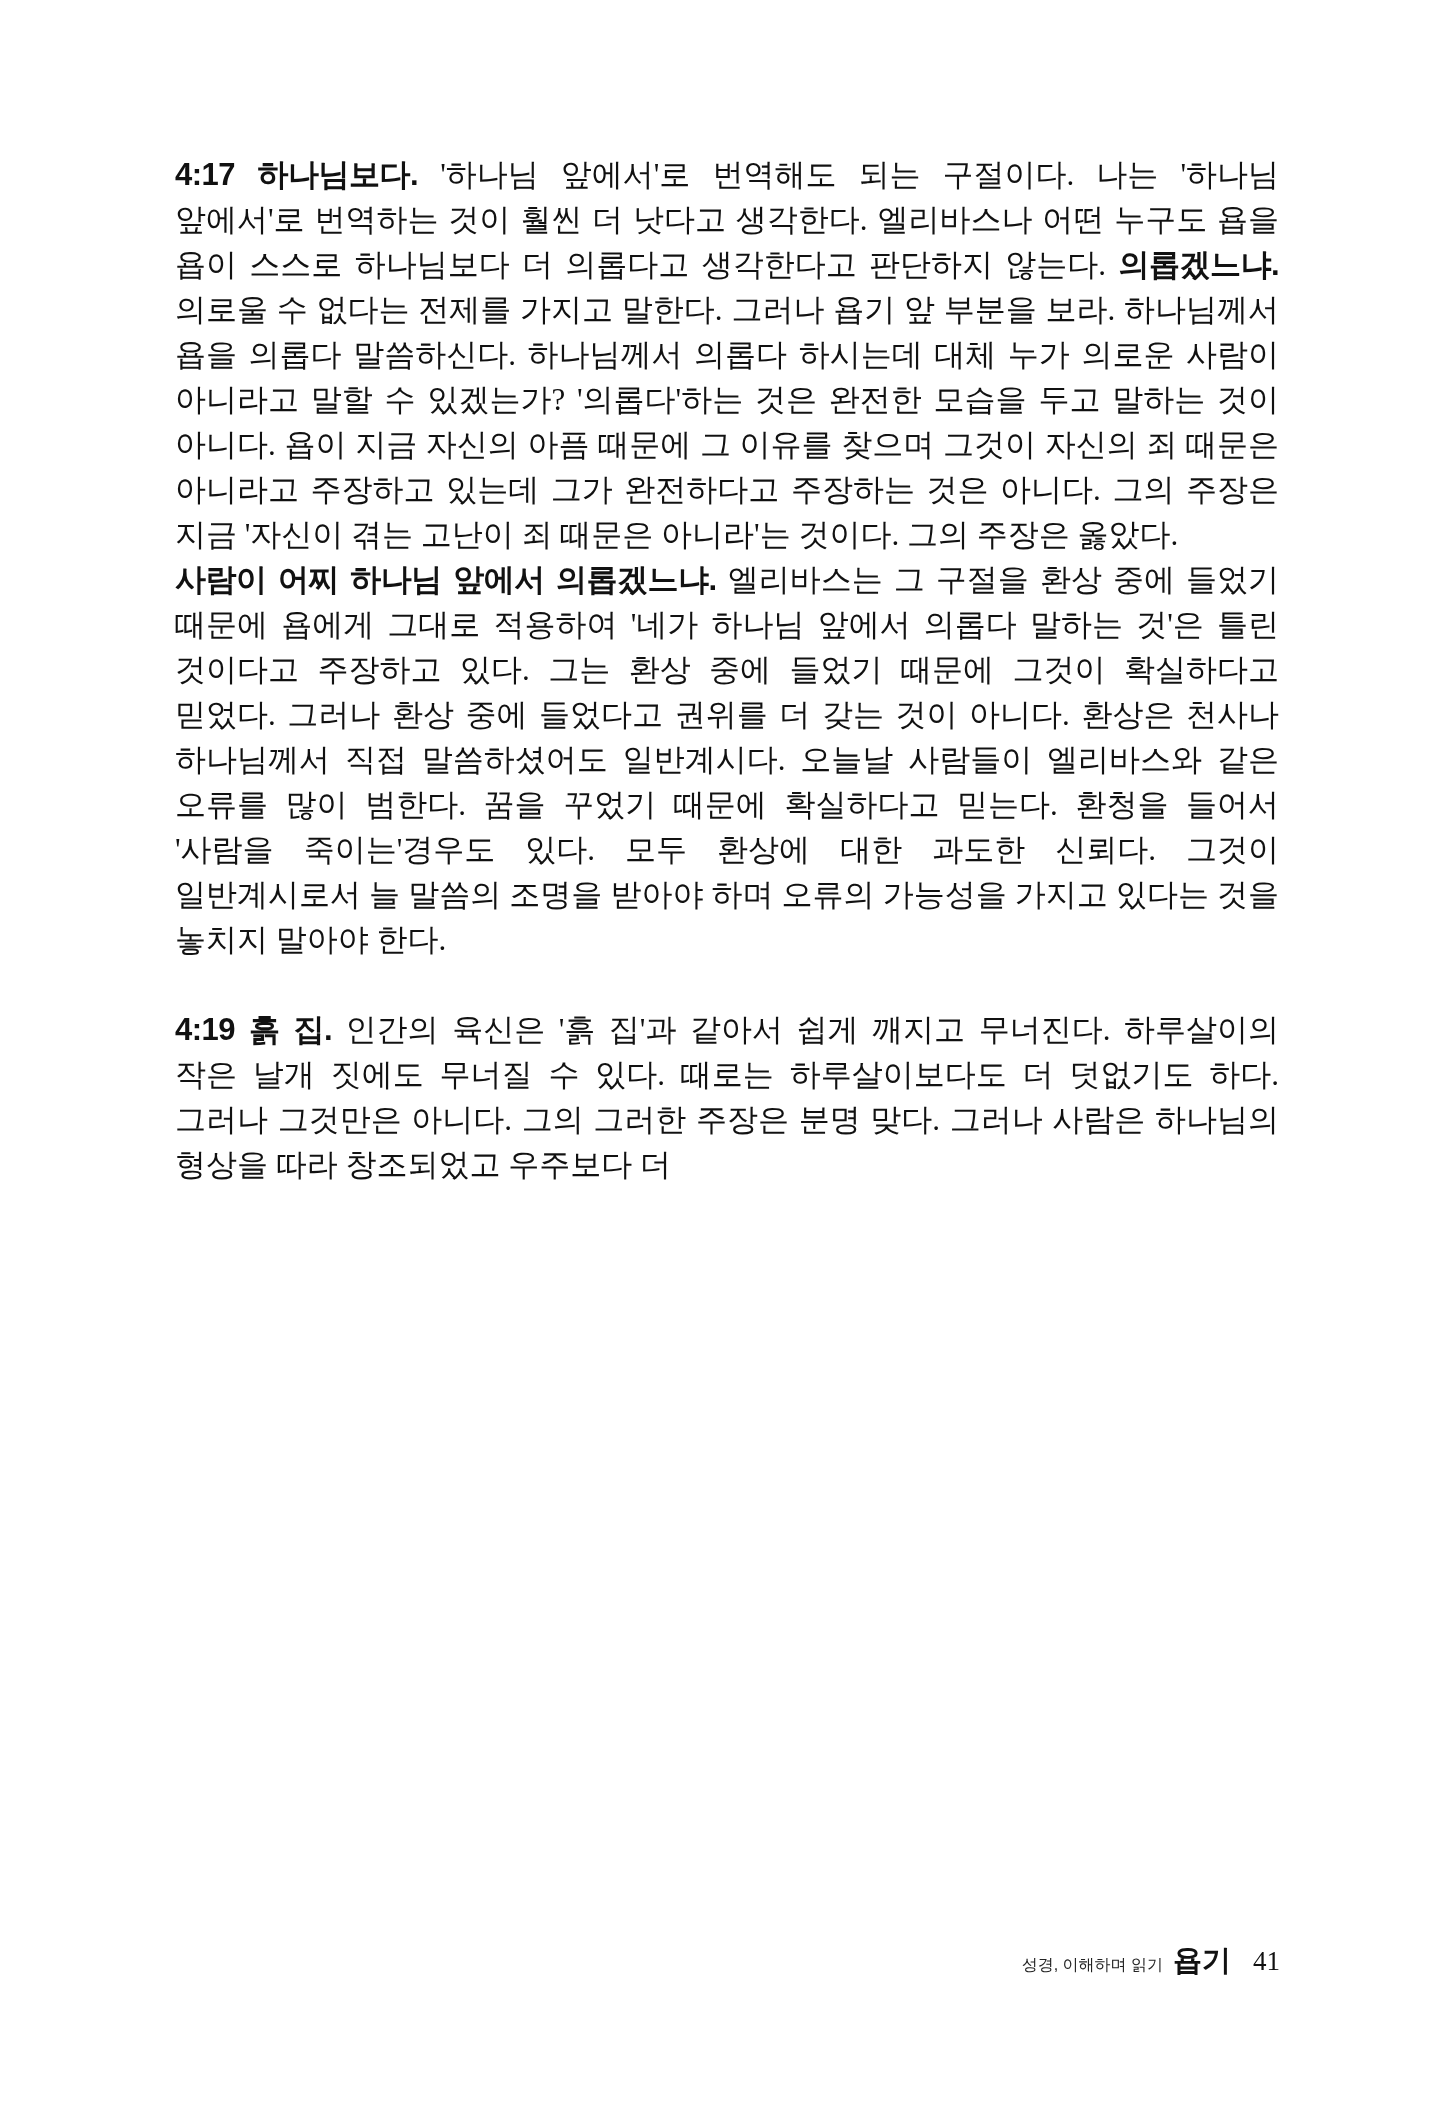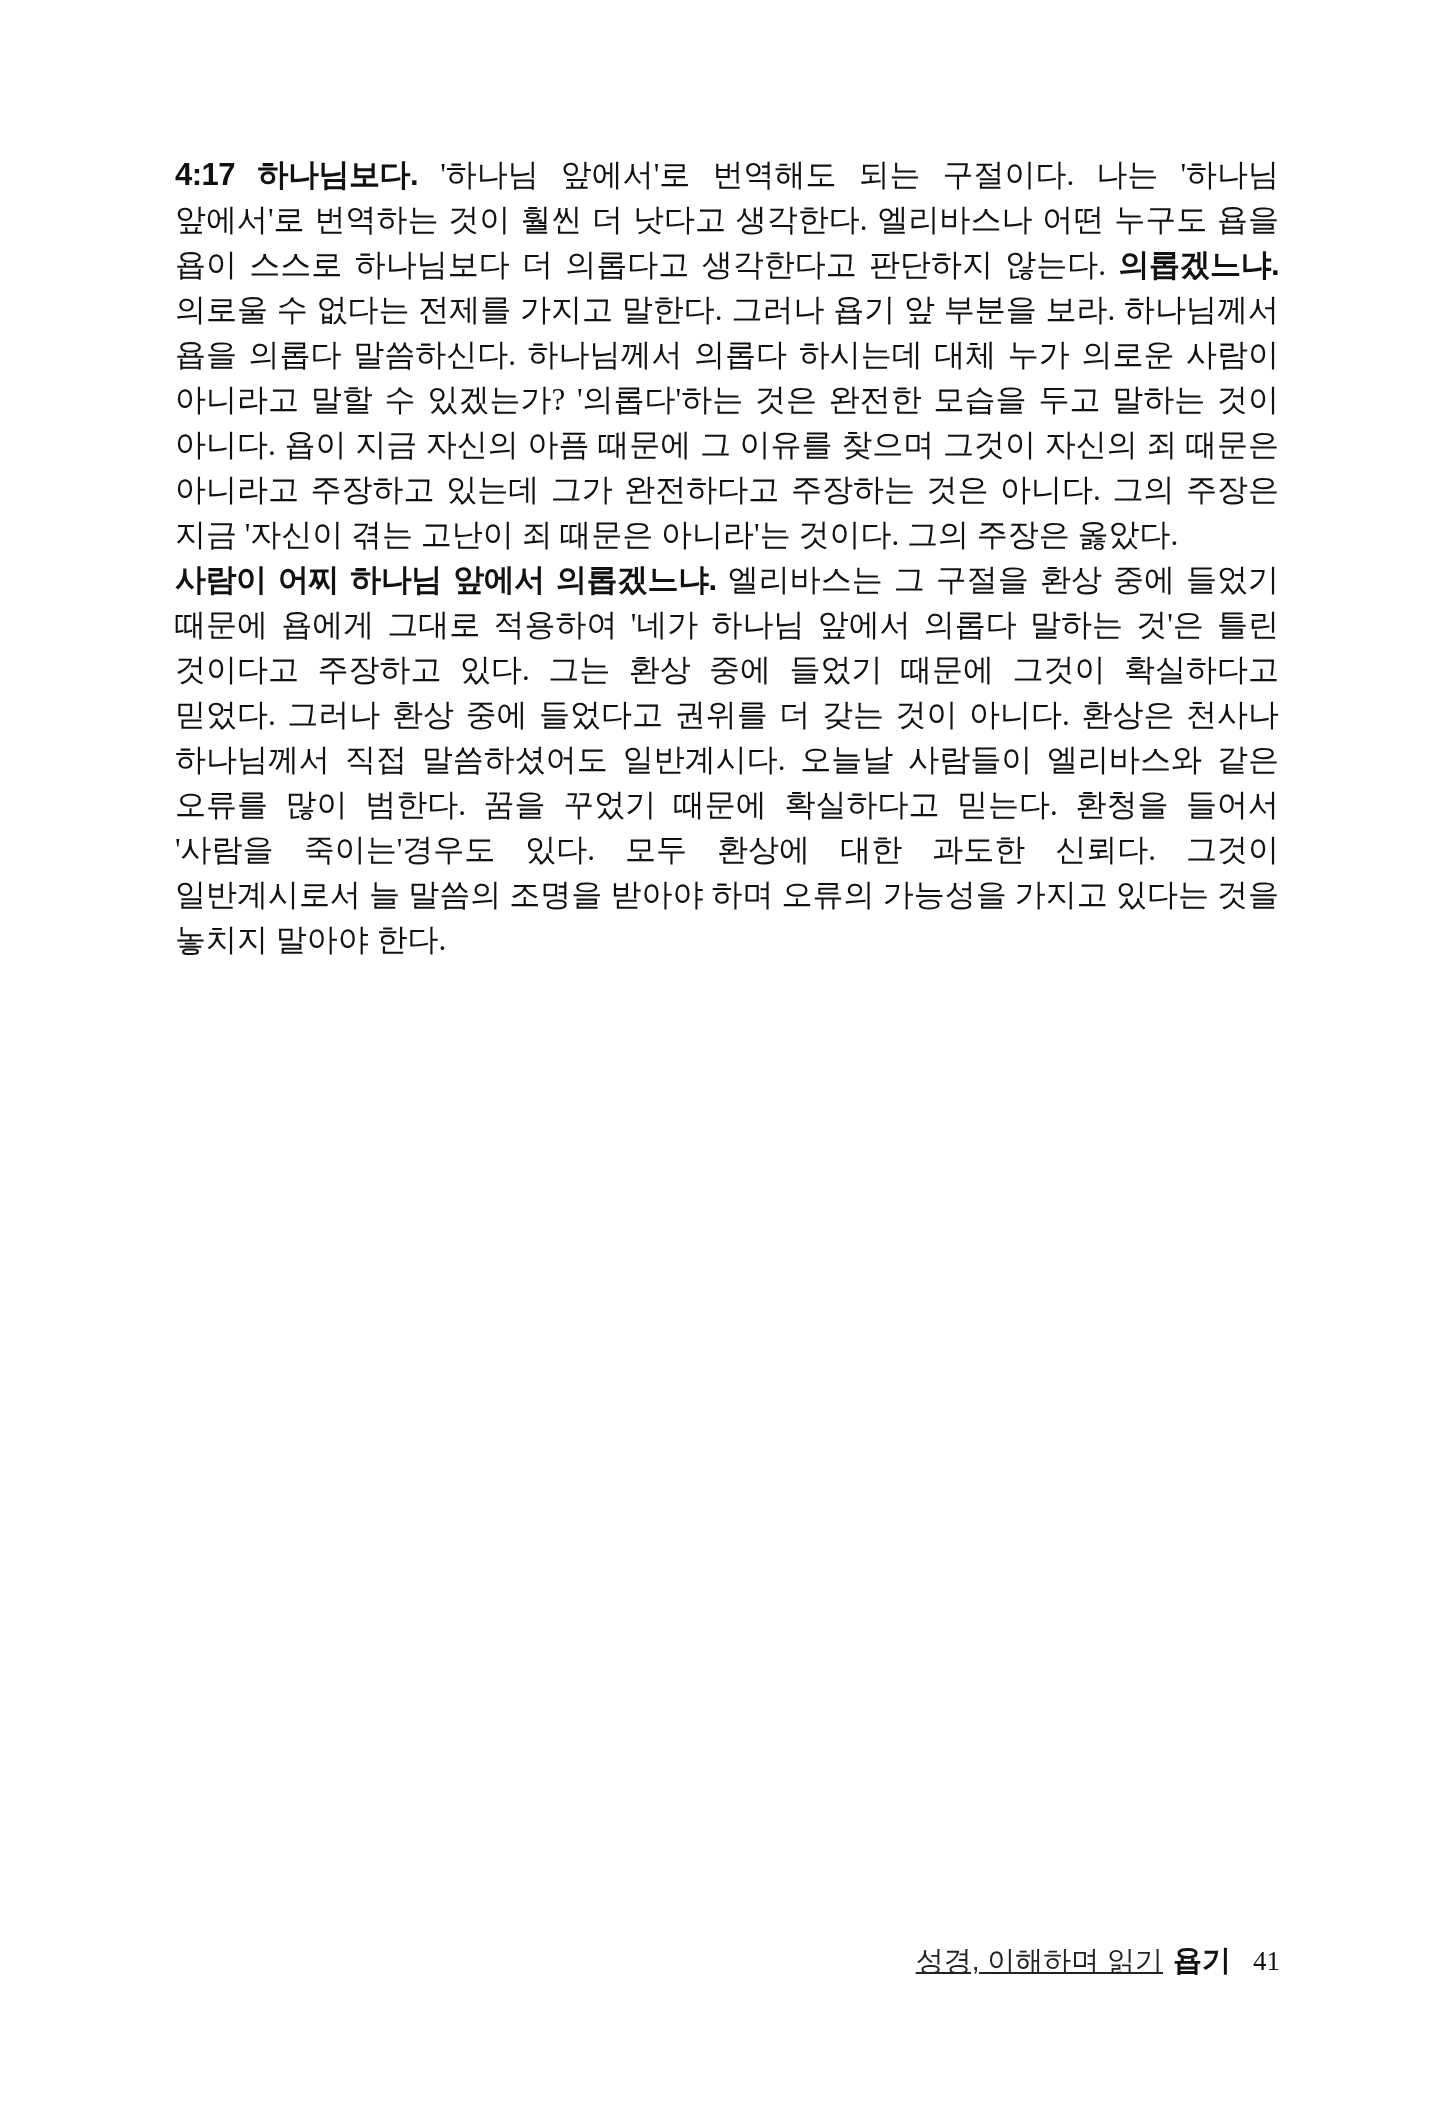--- a/index.html
+++ b/index.html
@@ -43,23 +43,22 @@
     position: absolute;
     right: 170px;
     top: 1903px;
     white-space: nowrap;
     display: flex;
     align-items: baseline;
     gap: 10px;
   }
   .footer .series {
     font-family: "Liberation Sans", "DejaVu Sans", sans-serif;
-    font-size: 28px;
+    font-size: 16px;
     color: #222222;
-    text-decoration: underline;
   }
   .footer .book {
     font-family: "Liberation Sans", "DejaVu Sans", sans-serif;
     font-weight: 700;
     font-size: 29px;
     color: #111111;
     margin-top: 38px;
   }
   .footer .pagenum {
     font-size: 27px;
@@ -72,20 +71,21 @@
 
 <div class="page">
 
   <div class="content">
 
 
     <p class="para gap"><span class="seg-bold">4:17 하나님보다.</span><span> '하나님 앞에서'로 번역해도 되는 구절이다. 나는 '하나님 앞에서'로 번역하는 것이 훨씬 더 낫다고 생각한다. 엘리바스나 어떤 누구도 욥을 욥이 스스로 하나님보다 더 의롭다고 생각한다고 판단하지 않는다. </span><span class="seg-bold">의롭겠느냐.</span><span> 의로울 수 없다는 전제를 가지고 말한다. 그러나 욥기 앞 부분을 보라. 하나님께서 욥을 의롭다 말씀하신다. 하나님께서 의롭다 하시는데 대체 누가 의로운 사람이 아니라고 말할 수 있겠는가? '의롭다'하는 것은 완전한 모습을 두고 말하는 것이 아니다. 욥이 지금 자신의 아픔 때문에 그 이유를 찾으며 그것이 자신의 죄 때문은 아니라고 주장하고 있는데 그가 완전하다고 주장하는 것은 아니다. 그의 주장은 지금 '자신이 겪는 고난이 죄 때문은 아니라'는 것이다. 그의 주장은 옳았다.</span></p>
 
     <p class="para"><span class="seg-bold">사람이 어찌 하나님 앞에서 의롭겠느냐.</span><span> 엘리바스는 그 구절을 환상 중에 들었기 때문에 욥에게 그대로 적용하여 '네가 하나님 앞에서 의롭다 말하는 것'은 틀린 것이다고 주장하고 있다. 그는 환상 중에 들었기 때문에 그것이 확실하다고 믿었다. 그러나 환상 중에 들었다고 권위를 더 갖는 것이 아니다. 환상은 천사나 하나님께서 직접 말씀하셨어도 일반계시다. 오늘날 사람들이 엘리바스와 같은 오류를 많이 범한다. 꿈을 꾸었기 때문에 확실하다고 믿는다. 환청을 들어서 '사람을 죽이는'경우도 있다. 모두 환상에 대한 과도한 신뢰다. 그것이 일반계시로서 늘 말씀의 조명을 받아야 하며 오류의 가능성을 가지고 있다는 것을 놓치지 말아야 한다.</span></p>
 
+    <p class="para gap"><span class="seg-bold">4:19 흙 집.</span><span> 인간의 육신은 '흙 집'과 같아서 쉽게 깨지고 무너진다. 하루살이의 작은 날개 짓에도 무너질 수 있다. 때로는 하루살이보다도 더 덧없기도 하다. 그러나 그것만은 아니다. 그의 그러한 주장은 분명 맞다. 그러나 사람은 하나님의 형상을 따라 창조되었고 우주보다 더</span></p>
 
   </div>
 
   <div class="footer">
     <span class="series">성경, 이해하며 읽기</span>
     <span class="book">욥기</span>
     <span class="pagenum">41</span>
   </div>
 
 </div>

